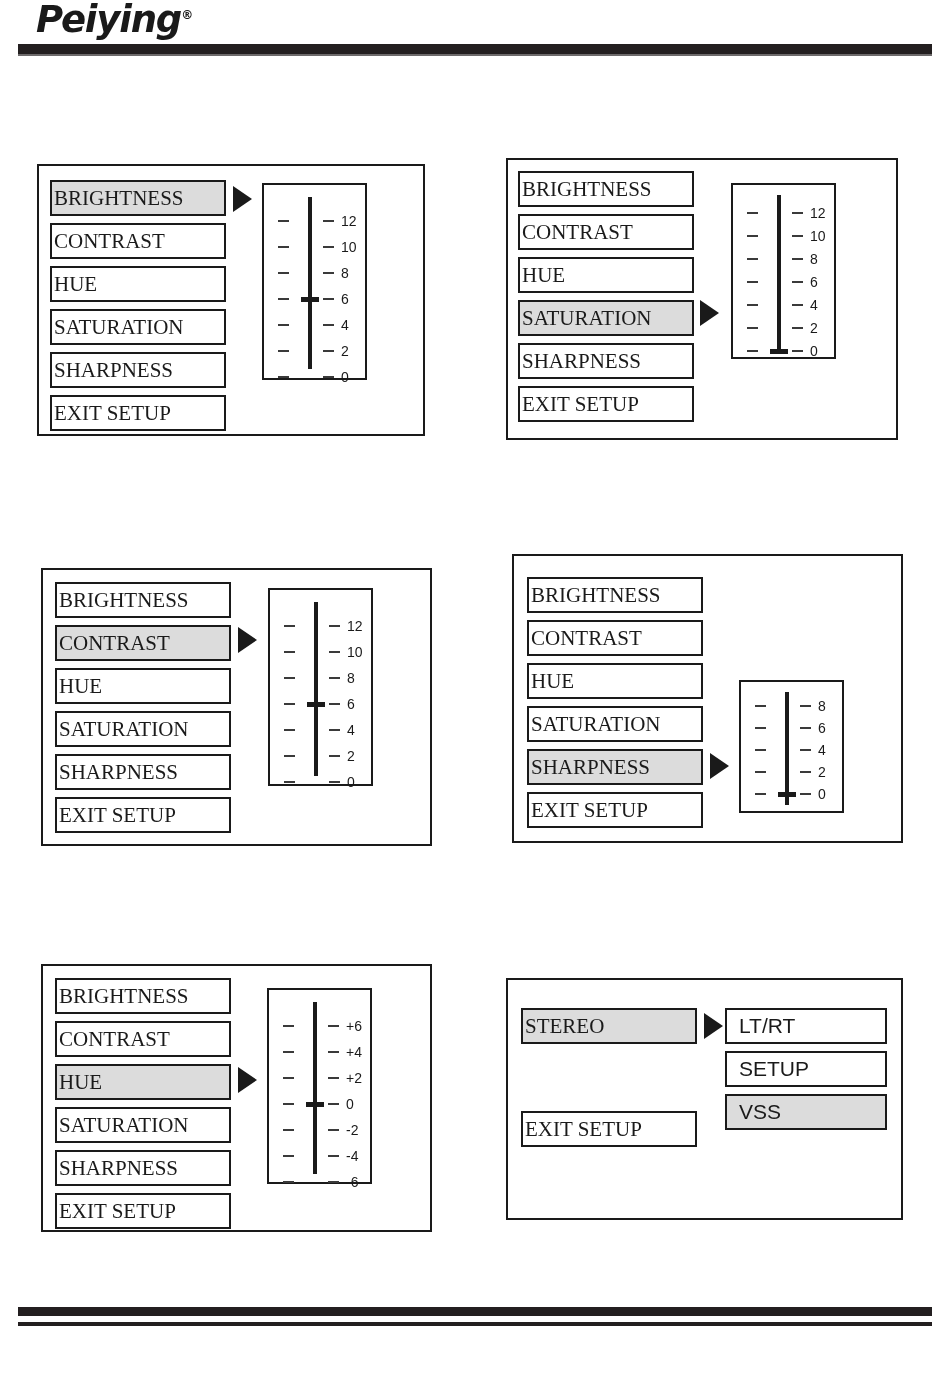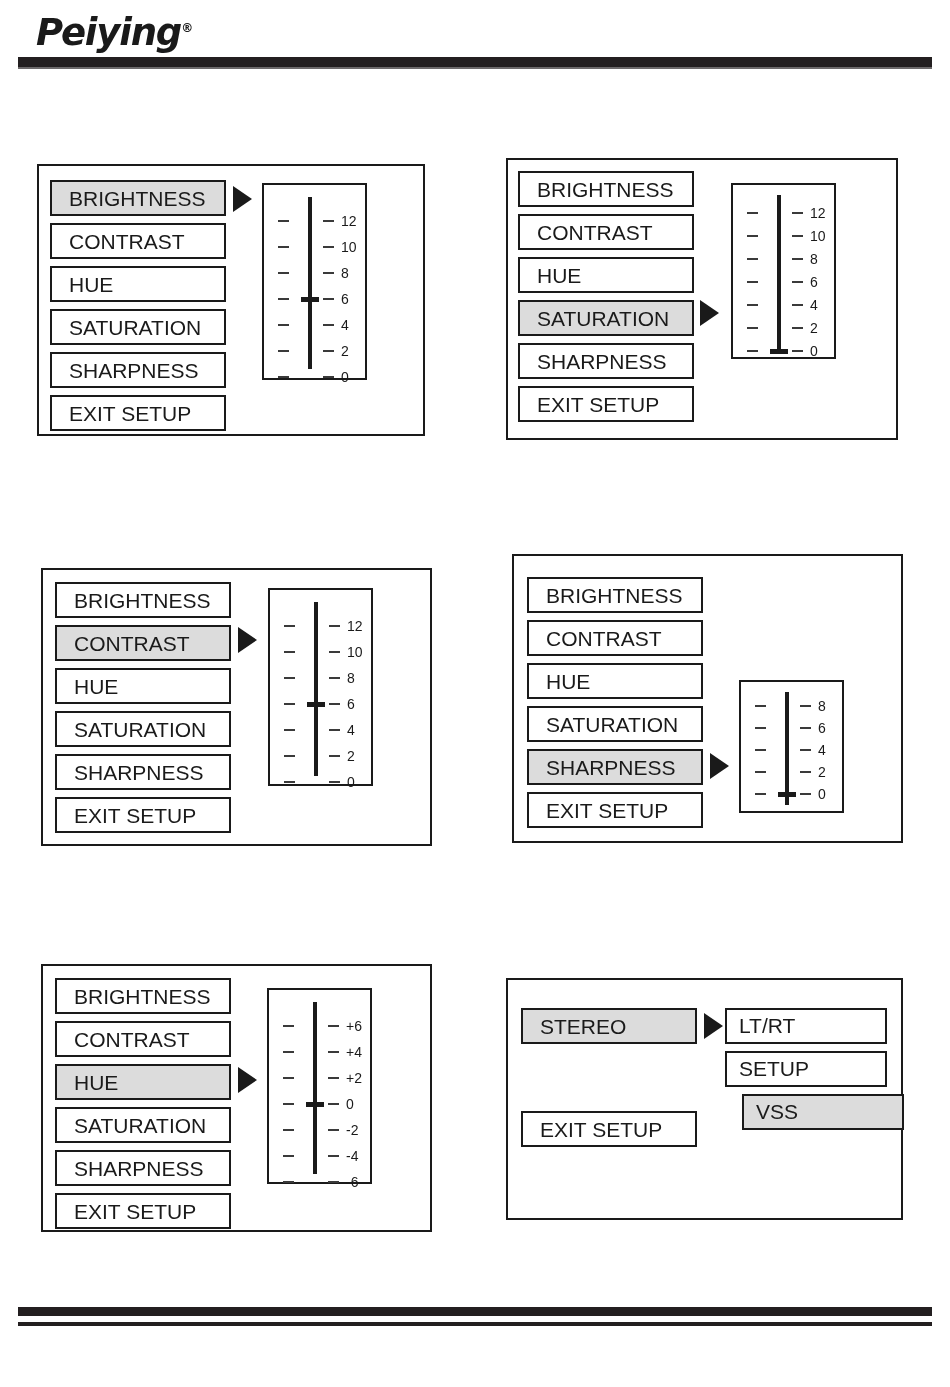--- a/index.html
+++ b/index.html
@@ -12,21 +12,21 @@
     height: 1387px;
     position: relative;
     font-family: "Liberation Sans", sans-serif;
     color: #1a1a1a;
     overflow: hidden;
   }
 
   
   #brand-header {
     position: absolute;
-    left: 0; top: 13px;
+    left: 0; top: 0;
     width: 946px;
     height: 62px;
   }
   #brand-logo {
     position: absolute;
     left: 36px;
     top: -2px;
     font-family: "DejaVu Sans", sans-serif;
     font-size: 37px;
     font-weight: bold;
@@ -84,23 +84,24 @@
     box-sizing: border-box;
   }
   .menu-item {
     box-sizing: border-box;
     border: 2px solid #1a1a1a;
     background: #ffffff;
     font-size: 21px;
     line-height: 1;
     display: flex;
     align-items: center;
-    padding-left: 17px;
+    padding-left: 2px;
     color: #1a1a1a;
     white-space: nowrap;
+    font-family: Liberation Serif, serif;
   }
   .menu-item.selected {
     background: #dcdcdc;
   }
 
   
   .caret-icon {
     position: absolute;
     width: 0;
     height: 0;
@@ -152,21 +153,21 @@
     box-sizing: border-box;
     border: 2px solid #1a1a1a;
     background: #ffffff;
     font-size: 21px;
     display: flex;
     align-items: center;
     padding-left: 12px;
     color: #1a1a1a;
     white-space: nowrap;
   }
-  .sub-item.selected { background: #dcdcdc; margin-left: 17px; }
+  .sub-item.selected { background: #dcdcdc; }
 </style>
 </head>
 <body>
 
 <div id="brand-header">
   <div id="brand-logo"><span>Peiying</span><span class="reg">®</span></div>
   <div id="header-rule"></div>
   <div id="header-rule-thin"></div>
 </div>
 

